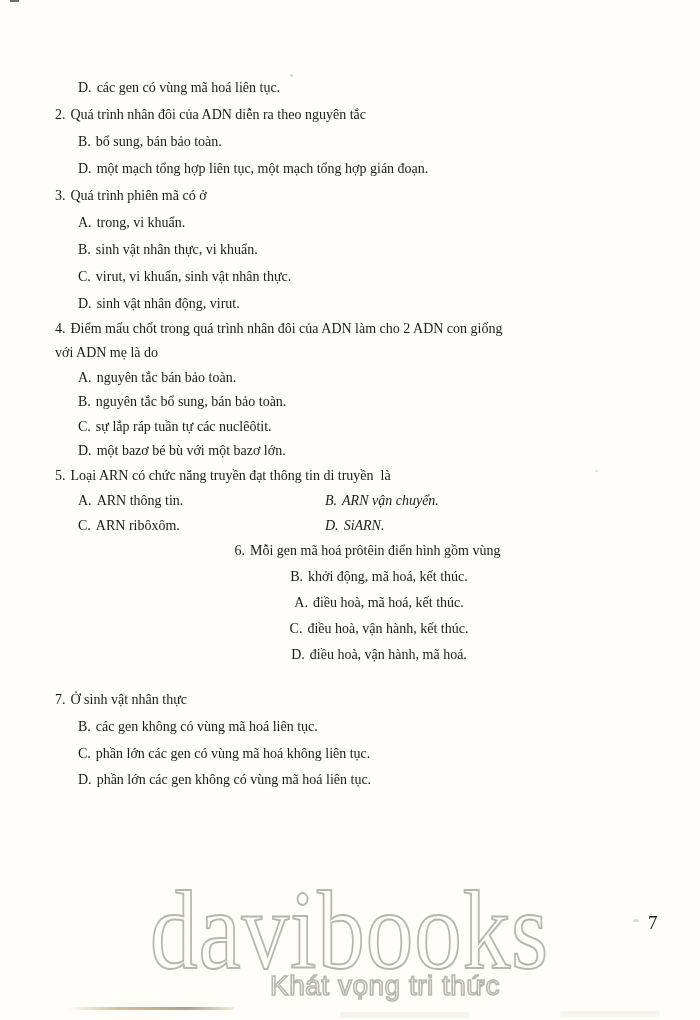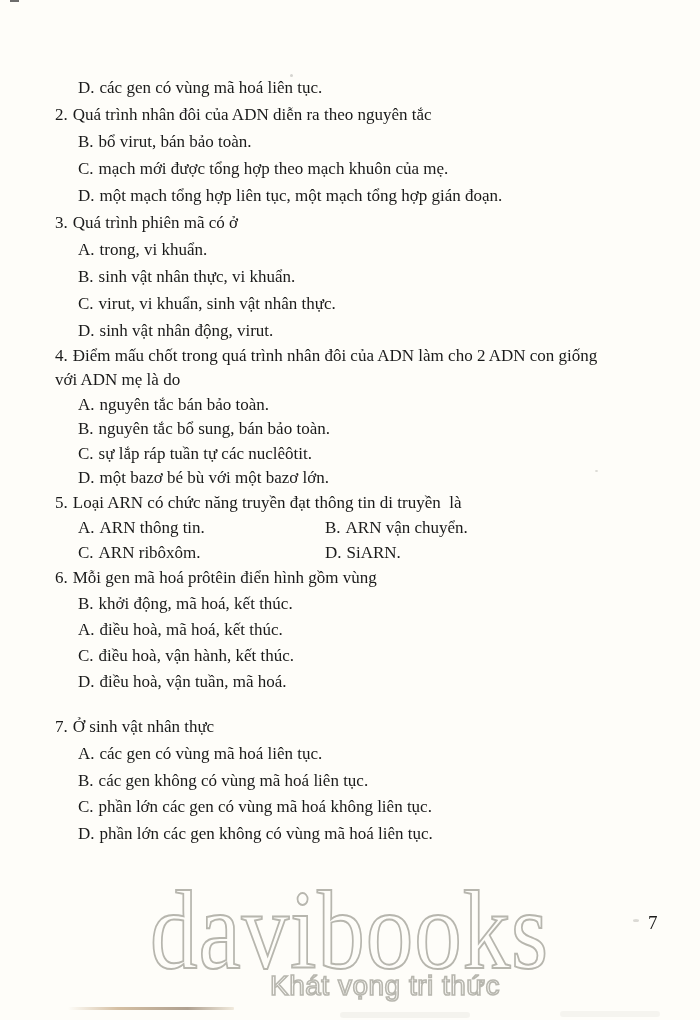--- a/index.html
+++ b/index.html
@@ -1,30 +1,30 @@
 <!DOCTYPE html>
 <html><head>
 <meta charset="utf-8">
 <style>
   html,body{margin:0;padding:0;background:#ffffff;}
   .page{
     position:relative;width:700px;height:1020px;background:#fefdf9;
     font-family:"Liberation Serif","DejaVu Serif",serif;color:#1a1a1a;overflow:hidden;
   }
-  .content{position:absolute;left:55px;top:74px;width:625px;font-size:17px;}
+  .content{position:absolute;left:55px;top:74px;width:625px;font-size:14px;}
   .line{white-space:pre;}
   .opt{padding-left:23px;}
   .lbl{margin-right:5px;}
   .blk1{line-height:27px;}
   .q4{line-height:24.4px;}
   .q5{line-height:25px;}
-  .q6{line-height:25.8px;}
+  .q6{line-height:25.8px;text-align:center;}
   .q7{line-height:26.6px;margin-top:20px;}
   .col-a{display:inline-block;width:247px;}
-  .col-b{display:inline-block;}
+  .col-b{display:inline-block;font-style:italic;}
   .page-num{position:absolute;left:648px;top:912px;font-size:19px;color:#1a1a1a;}
   .wm{pointer-events:none;}
   .wm-brand{
     position:absolute;left:150px;top:874px;font-size:112px;line-height:1;
     font-family:"Liberation Serif","DejaVu Serif",serif;
     color:transparent;-webkit-text-stroke:2px #b7b6ae;
     letter-spacing:1px;transform:scaleX(0.85);transform-origin:left top;
   }
   .wm-slogan{
     position:absolute;left:270px;top:972px;font-size:28px;line-height:1;
@@ -49,22 +49,21 @@
 <div class="page">
 
   <div class="content">
 
     <div class="blk1">
       <div class="line opt"><span class="lbl">D.</span><span>các gen có vùng mã hoá liên tục.</span></div>
     </div>
 
     <div class="blk1">
       <div class="line"><span class="lbl">2.</span><span>Quá trình nhân đôi của ADN diễn ra theo nguyên tắc</span></div>
-      <div class="line opt"><span class="lbl">B.</span><span>bổ virut, bán bảo toàn.</span></div>
-      <div class="line opt"><span class="lbl">C.</span><span>mạch mới được tổng hợp theo mạch khuôn của mẹ.</span></div>
+      <div class="line opt"><span class="lbl">B.</span><span>bổ sung, bán bảo toàn.</span></div>
       <div class="line opt"><span class="lbl">D.</span><span>một mạch tổng hợp liên tục, một mạch tổng hợp gián đoạn.</span></div>
     </div>
 
     <div class="blk1">
       <div class="line"><span class="lbl">3.</span><span>Quá trình phiên mã có ở</span></div>
       <div class="line opt"><span class="lbl">A.</span><span>trong, vi khuẩn.</span></div>
       <div class="line opt"><span class="lbl">B.</span><span>sinh vật nhân thực, vi khuẩn.</span></div>
       <div class="line opt"><span class="lbl">C.</span><span>virut, vi khuẩn, sinh vật nhân thực.</span></div>
       <div class="line opt"><span class="lbl">D.</span><span>sinh vật nhân động, virut.</span></div>
     </div>
@@ -82,26 +81,25 @@
       <div class="line"><span class="lbl">5.</span><span>Loại ARN có chức năng truyền đạt thông tin di truyền  là</span></div>
       <div class="line opt"><span class="col-a"><span class="lbl">A.</span><span>ARN thông tin.</span></span><span class="col-b"><span class="lbl">B.</span><span>ARN vận chuyển.</span></span></div>
       <div class="line opt"><span class="col-a"><span class="lbl">C.</span><span>ARN ribôxôm.</span></span><span class="col-b"><span class="lbl">D.</span><span>SiARN.</span></span></div>
     </div>
 
     <div class="q6">
       <div class="line"><span class="lbl">6.</span><span>Mỗi gen mã hoá prôtêin điển hình gồm vùng</span></div>
       <div class="line opt"><span class="lbl">B.</span><span>khởi động, mã hoá, kết thúc.</span></div>
       <div class="line opt"><span class="lbl">A.</span><span>điều hoà, mã hoá, kết thúc.</span></div>
       <div class="line opt"><span class="lbl">C.</span><span>điều hoà, vận hành, kết thúc.</span></div>
-      <div class="line opt"><span class="lbl">D.</span><span>điều hoà, vận tuần, mã hoá.</span></div>
+      <div class="line opt"><span class="lbl">D.</span><span>điều hoà, vận hành, mã hoá.</span></div>
     </div>
 
     <div class="q7">
       <div class="line"><span class="lbl">7.</span><span>Ở sinh vật nhân thực</span></div>
-      <div class="line opt"><span class="lbl">A.</span><span>các gen có vùng mã hoá liên tục.</span></div>
       <div class="line opt"><span class="lbl">B.</span><span>các gen không có vùng mã hoá liên tục.</span></div>
       <div class="line opt"><span class="lbl">C.</span><span>phần lớn các gen có vùng mã hoá không liên tục.</span></div>
       <div class="line opt"><span class="lbl">D.</span><span>phần lớn các gen không có vùng mã hoá liên tục.</span></div>
     </div>
 
   </div>
 
   <div class="wm-brand wm">davibooks</div>
   <div class="wm-slogan wm">Khát vọng tri thức</div>
 

